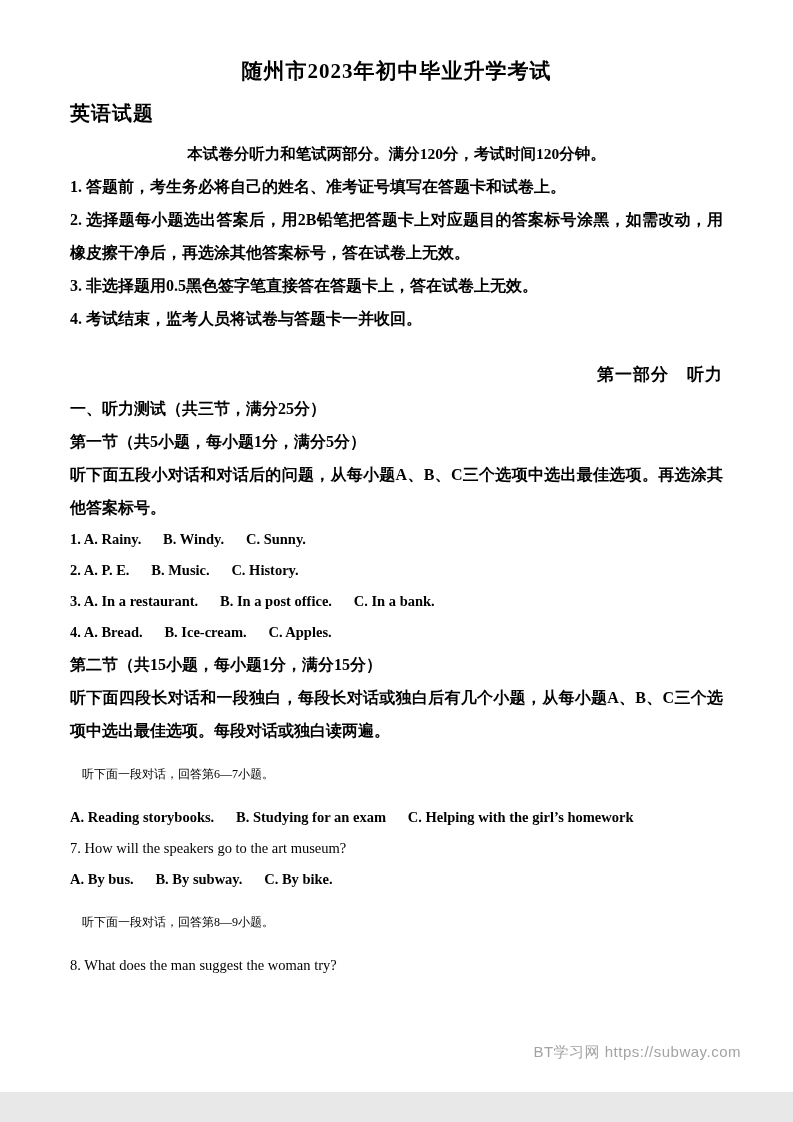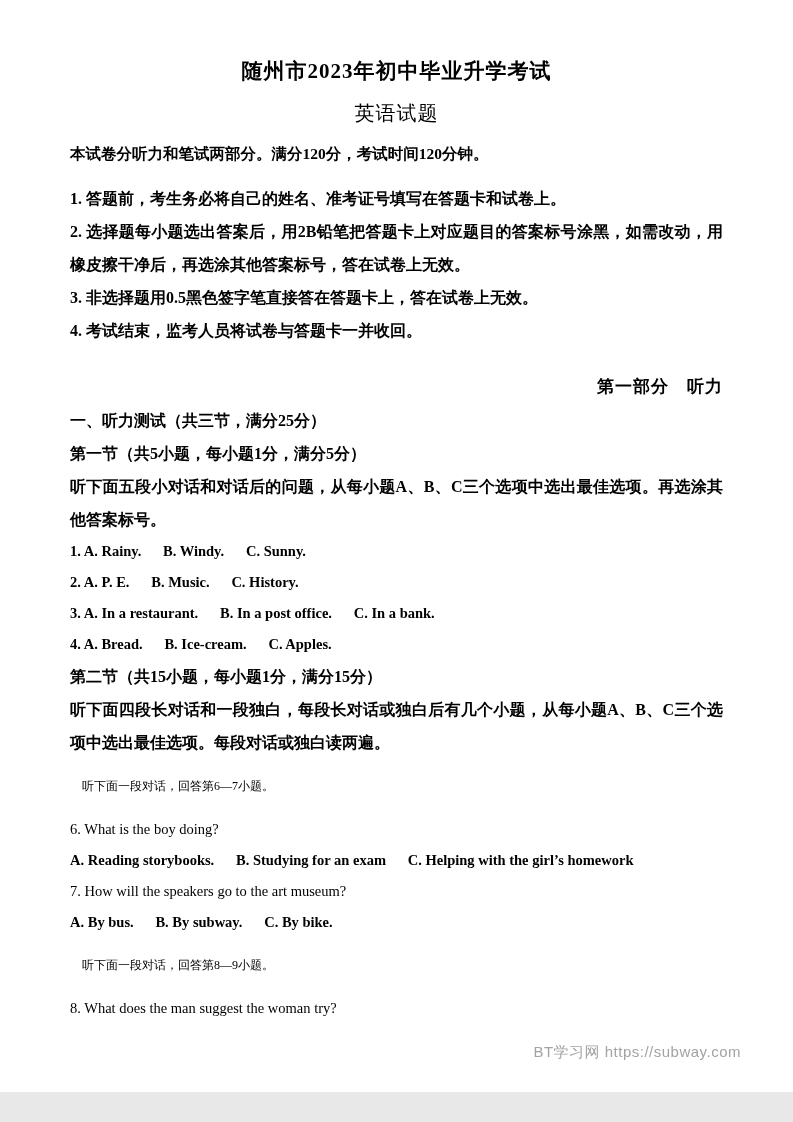--- a/index.html
+++ b/index.html
@@ -20,29 +20,29 @@
   .exam-title {
     margin: 0;
     text-align: center;
     font-size: 21px;
     font-weight: 700;
     line-height: 26px;
     letter-spacing: 1px;
   }
   .exam-subtitle {
     margin: 17px 0 0 0;
-    text-align: center;
+    text-align: left;
     font-size: 20px;
-    font-weight: 400;
+    font-weight: 700;
     line-height: 24px;
     letter-spacing: 1px;
   }
   .intro {
-    margin: 12px 0 12px 0;
-    text-align: left;
+    margin: 12px 0 0 0;
+    text-align: center;
     font-size: 15.5px;
     font-weight: 700;
     line-height: 33px;
   }
   .zh-b {
     margin: 0;
     font-size: 16px;
     font-weight: 700;
     line-height: 33px;
     text-align: justify;
@@ -110,21 +110,20 @@
     <p class="opt">1. A. Rainy.      B. Windy.      C. Sunny.</p>
     <p class="opt">2. A. P. E.      B. Music.      C. History.</p>
     <p class="opt">3. A. In a restaurant.      B. In a post office.      C. In a bank.</p>
     <p class="opt">4. A. Bread.      B. Ice-cream.      C. Apples.</p>
 
     <p class="zh-b">第二节（共15小题，每小题1分，满分15分）</p>
     <p class="zh-b">听下面四段长对话和一段独白，每段长对话或独白后有几个小题，从每小题A、B、C三个选项中选出最佳选项。每段对话或独白读两遍。</p>
 
     <p class="cue">听下面一段对话，回答第6—7小题。</p>
 
-    <p class="q">6. What is the boy doing?</p>
     <p class="opt">A. Reading storybooks.      B. Studying for an exam      C. Helping with the girl’s homework</p>
 
     <p class="q">7. How will the speakers go to the art museum?</p>
     <p class="opt">A. By bus.      B. By subway.      C. By bike.</p>
 
     <p class="cue">听下面一段对话，回答第8—9小题。</p>
 
     <p class="q mt-extra">8. What does the man suggest the woman try?</p>
 
   </div>

